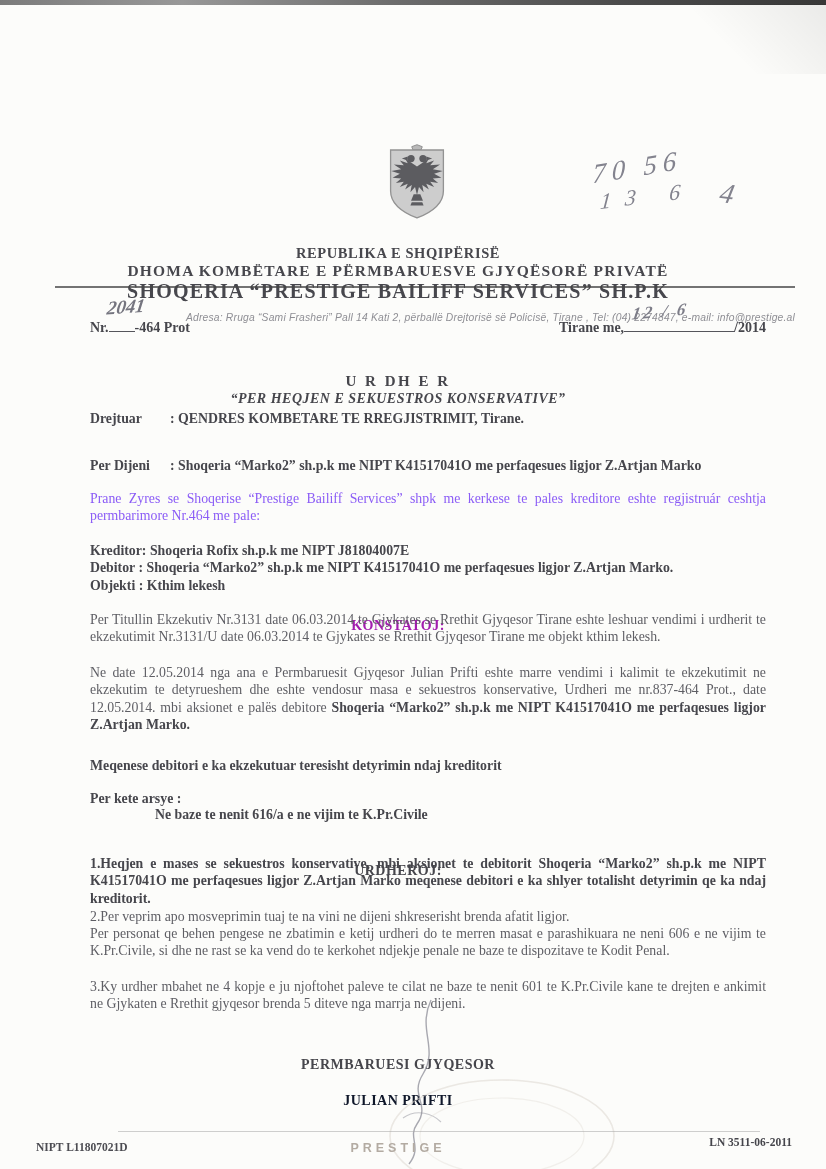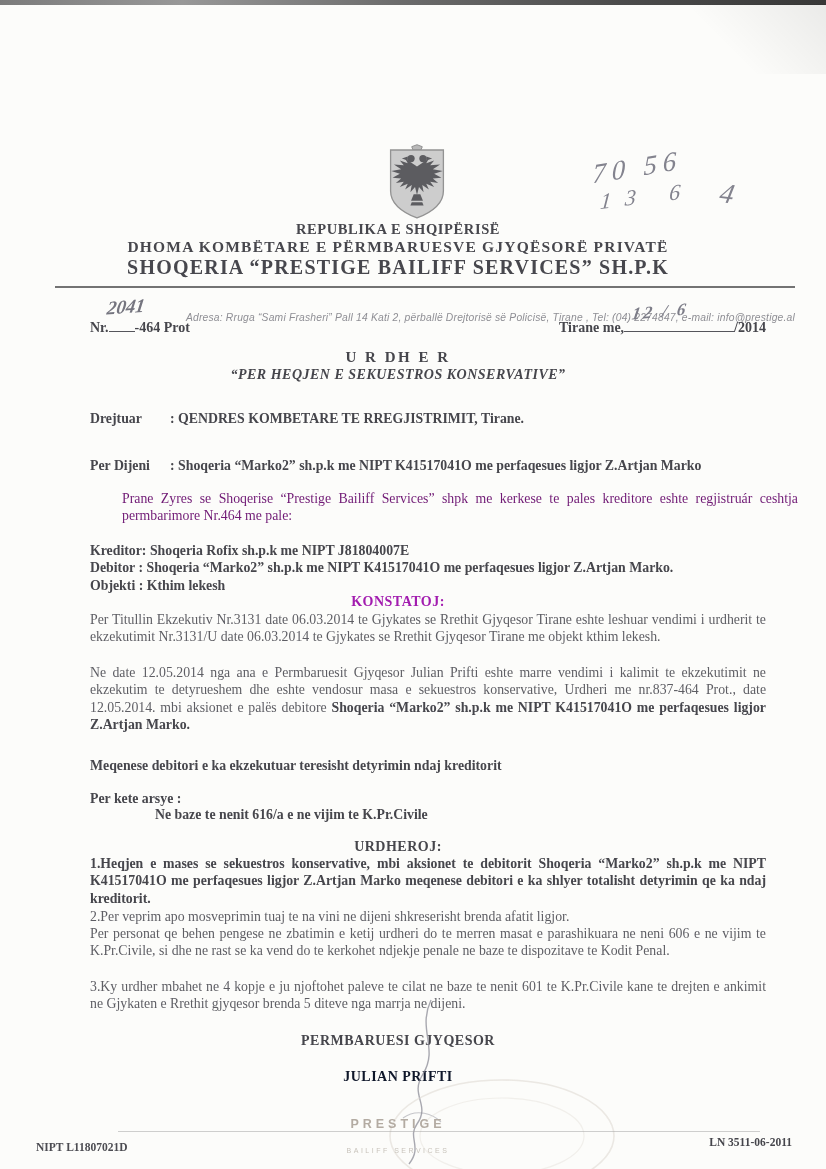--- a/index.html
+++ b/index.html
@@ -8,21 +8,21 @@
     background:#fcfcfa;overflow:hidden;
     font-family:"Liberation Serif","DejaVu Serif",serif;
     color:#54545a;
   }
   .abs{position:absolute;}
   .top-strip{top:0;left:0;width:826px;height:5px;
     background:linear-gradient(90deg,#6d6d6d 0%,#8d8d8d 22%,#5c5c5c 48%,#383838 75%,#222 100%);
     opacity:.9;}
   .corner-shade{top:4px;right:0;width:150px;height:70px;
     background:linear-gradient(225deg,rgba(0,0,0,.07),rgba(0,0,0,0) 65%);}
-  .center{left:0;width:796px;text-align:center;}
+  .center{left:0;width:796px;text-align:center;margin-top:24px;}
   .h-line{font-weight:bold;color:#47474d;}
   .h1{top:221px;font-size:14.5px;letter-spacing:.6px;}
   .h2{top:238px;font-size:15.5px;letter-spacing:1.2px;}
   .h3{top:256px;font-size:20px;letter-spacing:1.2px;}
   .addr-band{top:286px;left:55px;width:740px;border-top:2px solid rgba(70,70,70,.75);
     padding-top:19px;text-align:right;}
   .addr-text{font-family:"Liberation Sans","DejaVu Sans",sans-serif;font-style:italic;
     font-size:10.3px;color:#8e8e94;letter-spacing:.2px;}
   .hand{font-style:italic;color:#83838e;}
   .hw-tr1{top:152px;left:592px;font-size:27px;transform:rotate(-9deg) skewX(-10deg);letter-spacing:6px;}
@@ -37,21 +37,21 @@
     transform:rotate(-4deg) skewX(-12deg);color:#75757f;}
   .hw-date{position:absolute;left:8px;top:-16px;font-size:17px;white-space:nowrap;
     transform:rotate(-5deg) skewX(-14deg);color:#7d7d88;letter-spacing:3px;}
   .title1{top:349px;font-size:15px;font-weight:bold;letter-spacing:2.5px;color:#46464c;}
   .title2{top:367px;font-size:14px;font-weight:bold;font-style:italic;letter-spacing:.5px;color:#46464c;}
   .body-text{left:90px;width:676px;font-size:13.8px;line-height:17.4px;}
   .just{text-align:justify;}
   .lbl{display:inline-block;width:80px;}
   .drejtuar{top:410px;font-weight:bold;color:#46464c;}
   .dijeni{top:457px;font-weight:bold;color:#46464c;}
-  .intro{top:490px;color:#701a75;margin-left:32px;}
+  .intro{top:490px;color:#8b5cf6;}
   .parties{top:542px;font-weight:bold;color:#46464c;}
   .konstatoj{top:594px;font-size:14px;font-weight:bold;color:#a21caf;letter-spacing:.5px;}
   .p1{top:611px;color:#5e5e64;}
   .p2{top:664px;color:#5e5e64;}
   .p2 .emph{font-weight:bold;color:#46464c;}
   .meqenese{top:757px;font-weight:bold;color:#46464c;}
   .arsye{top:790px;font-weight:bold;color:#46464c;}
   .arsye-basis{top:807px;left:155px;width:600px;font-size:13.8px;font-weight:bold;color:#46464c;}
   .urdheroj{top:839px;font-size:14px;font-weight:bold;color:#46464c;letter-spacing:.5px;}
   .item1{top:855px;font-weight:bold;color:#46464c;}

